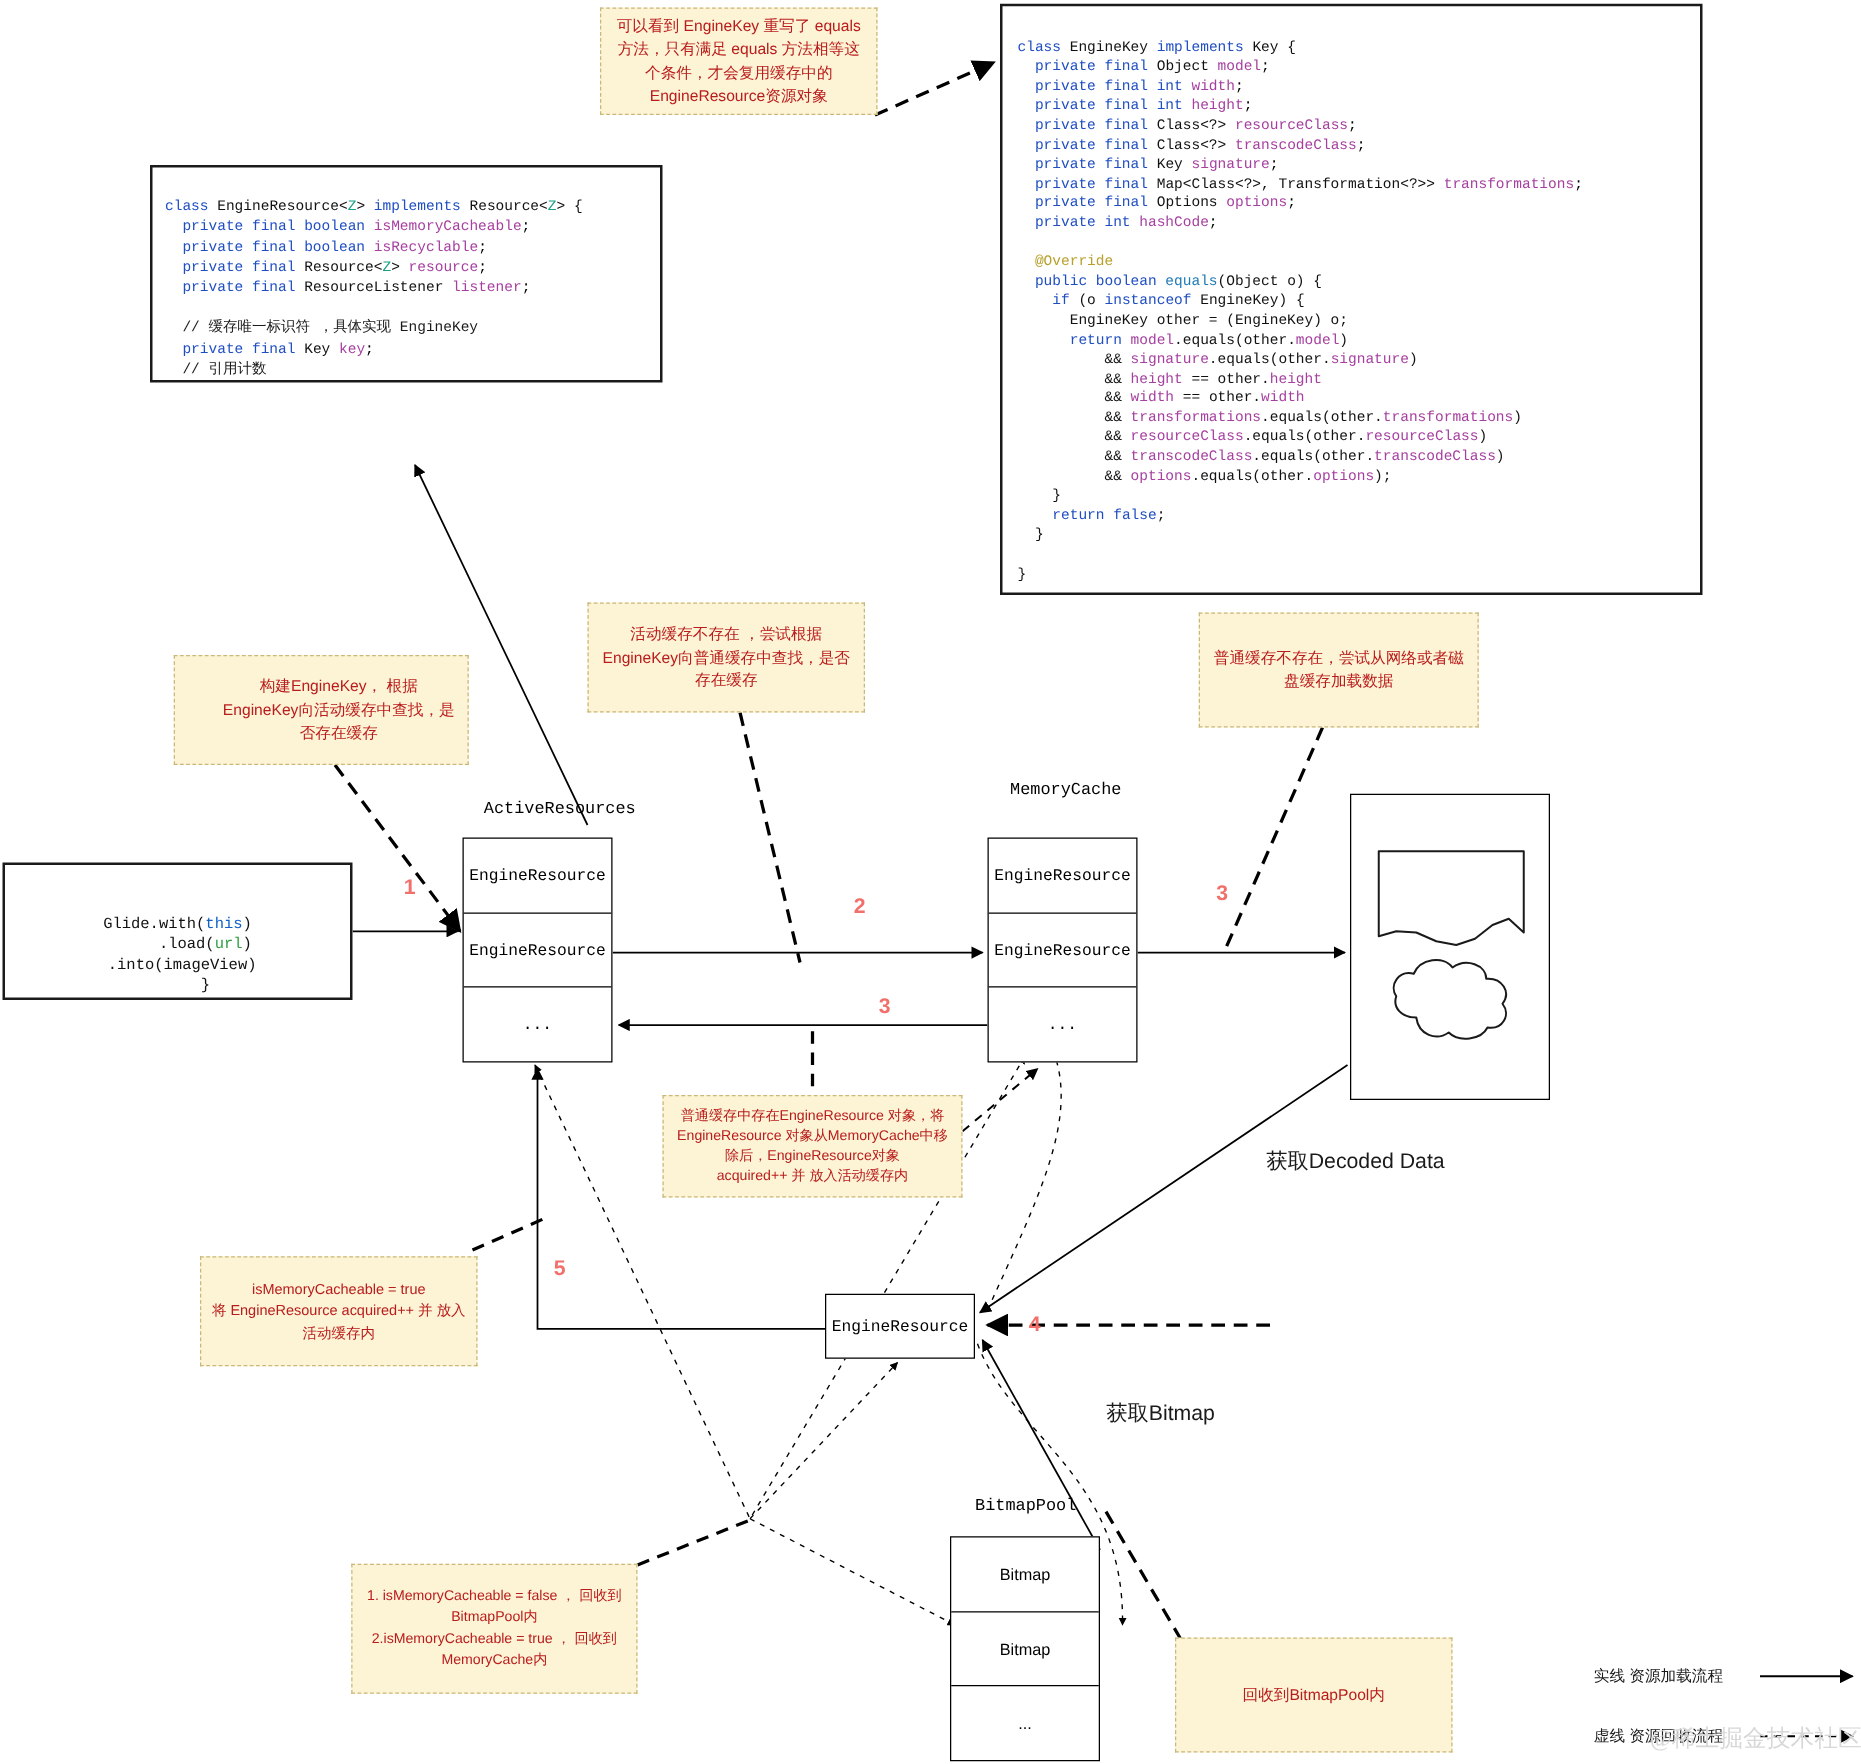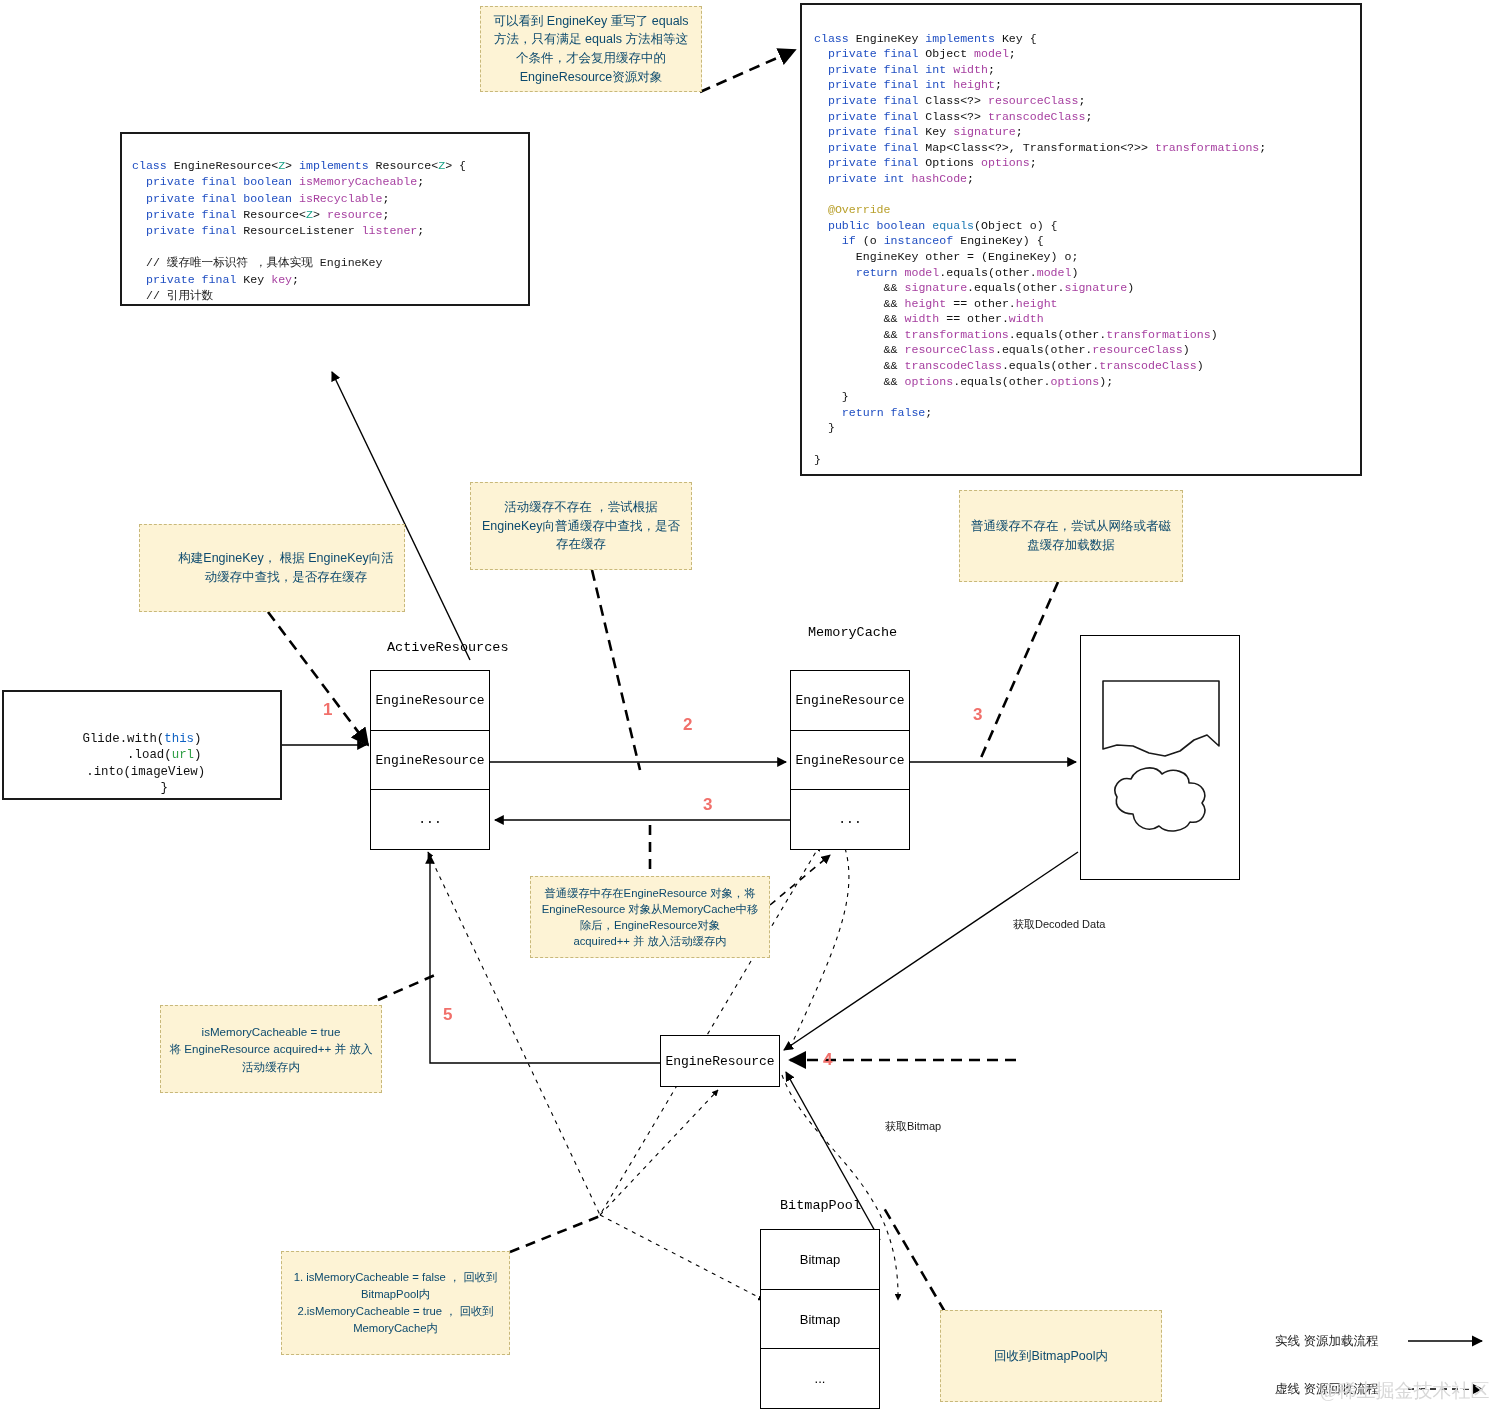--- a/index.html
+++ b/index.html
@@ -38,21 +38,21 @@
     position: absolute;
     background: #fdf3d5;
     border: 1px dashed #c8b87a;
     box-sizing: border-box;
     display: flex;
     align-items: center;
     justify-content: center;
     text-align: center;
     font-size: 12.5px;
     line-height: 1.5;
-    color: #0c4a6e;
+    color: #b91c1c;
     padding: 6px 8px;
     white-space: pre-line;
   }
   .stack {
     position: absolute;
     border: 1.6px solid #000;
     box-sizing: border-box;
     background: #fff;
     display: flex;
     flex-direction: column;
@@ -88,21 +88,21 @@
   }
   .step-num {
     position: absolute;
     color: #f1706b;
     font-weight: bold;
     font-size: 17px;
     font-family: "Liberation Sans", sans-serif;
   }
   .edge-label {
     position: absolute;
-    font-size: 11px;
+    font-size: 17px;
     color: #1a1a1a;
     white-space: nowrap;
     text-align: right;
   }
   .img-frame {
     position: absolute;
     border: 1.6px solid #000;
     box-sizing: border-box;
     background: #fff;
   }
@@ -248,21 +248,21 @@
 
   <div class="code-box" style="left:2px; top:690px; width:280px; height:110px; font-size:12.4px; line-height:16.5px; padding:22px 10px; text-align:center;">
 <span class="plain">Glide.with(</span><span class="kw2">this</span><span class="plain">)</span>
 <span class="plain">      .load(</span><span class="str">url</span><span class="plain">)</span>
  <span class="plain">.into(imageView)</span>
 <span class="plain">      }</span>
   </div>
 
   <div class="note" style="left:480px; top:6px; width:222px; height:86px;">可以看到 EngineKey 重写了 equals 方法，只有满足 equals 方法相等这个条件，才会复用缓存中的EngineResource资源对象</div>
 
-  <div class="note" style="left:139px; top:524px; width:266px; height:88px;padding-left:36px;">构建EngineKey， 根据 EngineKey向活动缓存中查找，是否存在缓存</div>
+  <div class="note" style="left:139px; top:524px; width:236px; height:88px;padding-left:36px;">构建EngineKey， 根据 EngineKey向活动缓存中查找，是否存在缓存</div>
 
   <div class="note" style="left:470px; top:482px; width:222px; height:88px;">活动缓存不存在 ，尝试根据 EngineKey向普通缓存中查找，是否存在缓存</div>
 
   <div class="note" style="left:959px; top:490px; width:224px; height:92px;">普通缓存不存在，尝试从网络或者磁盘缓存加载数据</div>
 
   <div class="note" style="left:530px; top:876px; width:240px; height:82px; font-size:11.3px; line-height:1.42;">普通缓存中存在EngineResource 对象，将EngineResource 对象从MemoryCache中移除后，EngineResource对象
 acquired++ 并 放入活动缓存内</div>
 
   <div class="note" style="left:160px; top:1005px; width:222px; height:88px; font-size:11.6px;">isMemoryCacheable = true
 将 EngineResource acquired++ 并 放入活动缓存内</div>

